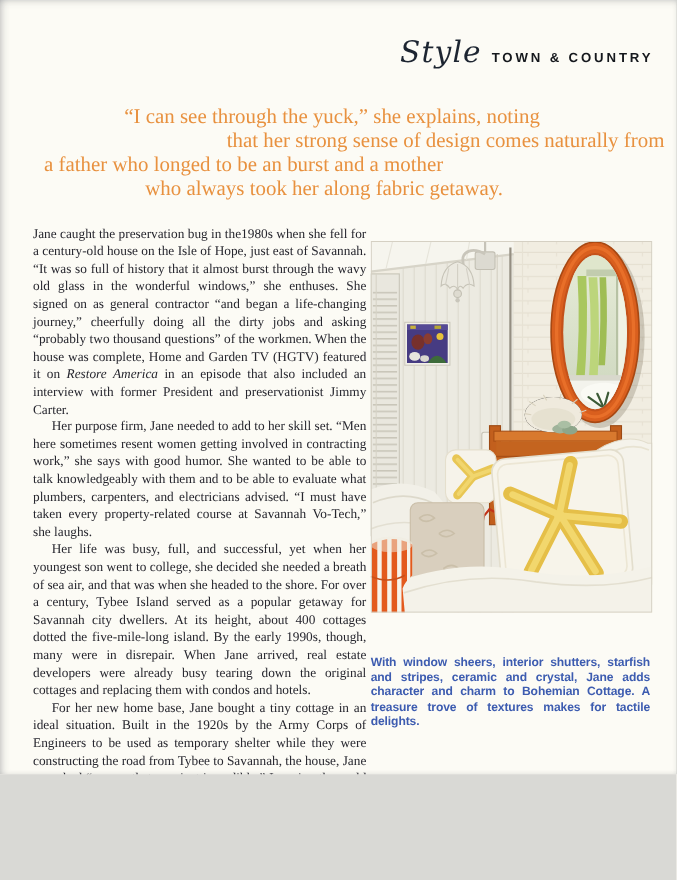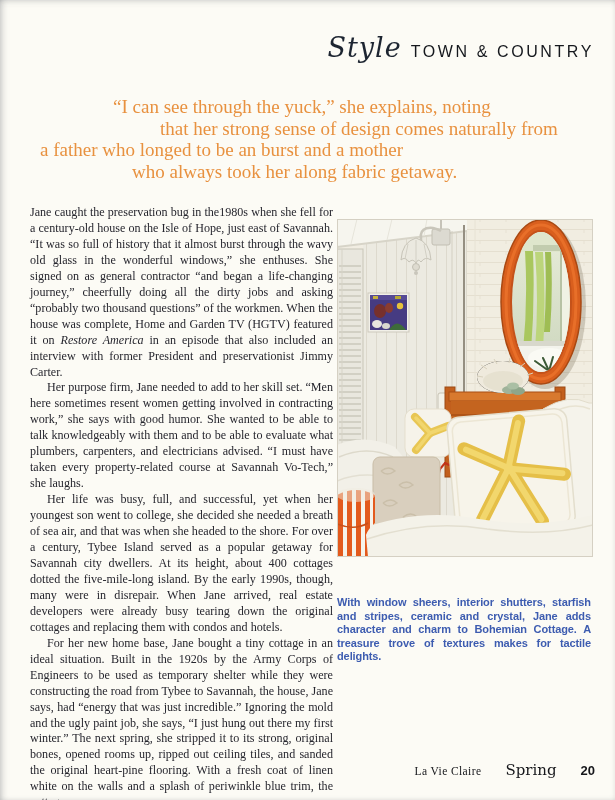--- a/index.html
+++ b/index.html
@@ -1,33 +1,33 @@
 <!DOCTYPE html>
 <html style="--quote-orange: #e8913f; --caption-blue: #3d5cb0; --mirror-orange: #d95f1e; --pouf-orange: #e35a1d; --starfish-yellow: #e5bf48;"><head>
 <meta charset="utf-8">
 <style>
   html,body { margin:0; padding:0; background:#d9d9d5; }
   .page {
-    position:relative; width:615px; height:800px; margin:0 auto;
+    position:relative; width:615px; height:704px; margin:0 auto;
     background:#fcfbf5; overflow:hidden;
     font-family:"Liberation Serif", serif;
     box-shadow: inset 5px 0 9px -5px rgba(60,65,75,.40),
                 inset 0 5px 9px -6px rgba(60,65,75,.30),
                 inset -2px -2px 6px -4px rgba(60,65,75,.18);
   }
 
   
   .masthead { position:absolute; top:34px; right:21px; display:flex; align-items:baseline; gap:9px; }
   .masthead .script { font-family:"DejaVu Serif", serif; font-style:italic; font-size:27px; color:#1d2531; letter-spacing:1px; line-height:1; }
-  .masthead .section { font-family:"Liberation Sans", sans-serif; font-weight:normal; font-size:16px; letter-spacing:2.6px; color:#15181d; }
+  .masthead .section { font-family:"Liberation Sans", sans-serif; font-weight:bold; font-size:12px; letter-spacing:2.6px; color:#15181d; }
 
   
   .pullquote { position:absolute; top:96px; left:40px; width:564px; font-size:19px; line-height:21.5px; color:var(--quote-orange,#e8913f); }
   .pq-0 { margin-left:73px; }
-  .pq-1 { margin-left:120px; }
+  .pq-1 { margin-left:120px;text-align:right; }
   .pq-2 { margin-left:0; }
   .pq-3 { margin-left:92px; }
 
   
   .article { position:absolute; top:205px; left:30px; width:303px; font-size:12.1px; line-height:15.95px; color:#26262e; text-align:justify; }
   .article p { margin:0; text-indent:17px; }
   .article p:first-child { text-indent:0; }
   .article em { font-style:italic; }
 
   

